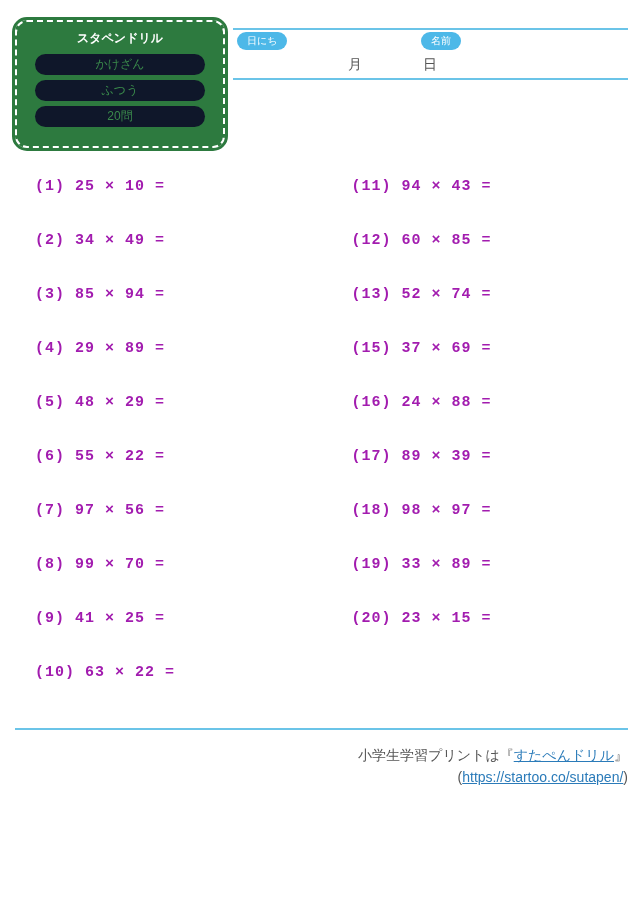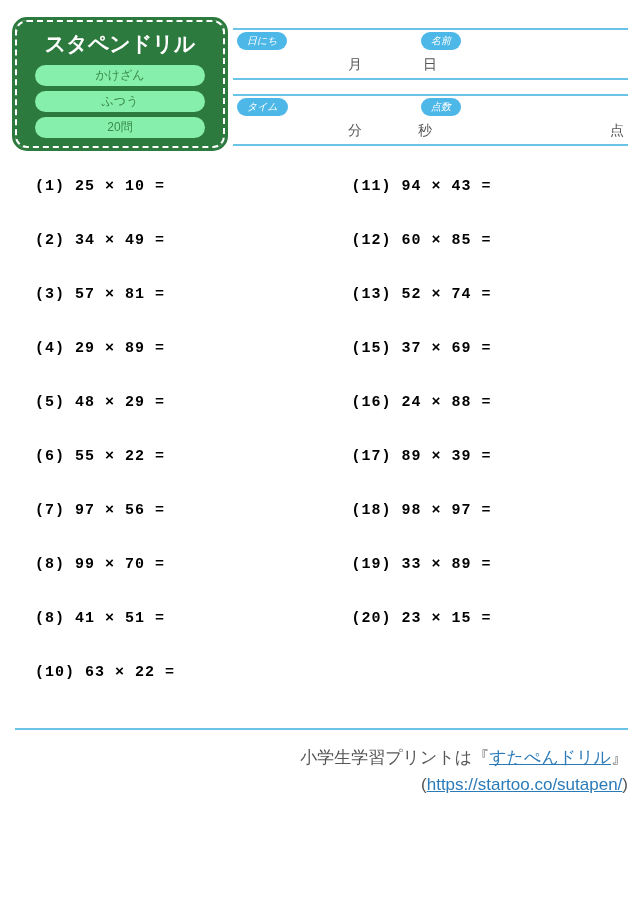--- a/index.html
+++ b/index.html
@@ -25,25 +25,25 @@
       outline: 3px solid #2d7a3f;
       padding: 8px;
       display: flex;
       flex-direction: column;
       align-items: center;
       gap: 5px;
     }
     .title-box-title {
       color: #fff;
       font-weight: bold;
-      font-size: 21px;
+      font-size: 12px;
       margin-bottom: 2px;
     }
     .pill {
-      background: #86efac;
+      background: #0f172a;
       color: #3a8a4b;
       border-radius: 12px;
       padding: 2px 0;
       width: 170px;
       text-align: center;
       font-size: 12px;
     }
     .right-info {
       flex: 1;
       padding-top: 8px;
@@ -58,21 +58,20 @@
     }
     .info-line:last-child { margin-bottom: 0; }
     .badge {
       position: absolute;
       background: #4db8e8;
       color: #fff;
       font-size: 10px;
       padding: 2px 10px;
       border-radius: 10px;
       top: 2px;
-      font-style: italic;
     }
     .badge-left { left: 4px; }
     .badge-right { left: 188px; }
     .info-text {
       position: absolute;
       bottom: 4px;
       font-size: 14px;
       color: #555;
     }
     .problems {
@@ -80,32 +79,32 @@
       display: flex;
       gap: 60px;
       padding: 0 20px;
     }
     .col {
       flex: 1;
     }
     .problem {
       font-family: "Courier New", monospace;
       font-size: 15px;
-      color: #000000;
+      color: #a21caf;
       font-weight: bold;
       margin-bottom: 37px;
       letter-spacing: 1px;
     }
     .bottom-line {
       border-top: 2px solid #6bc4e8;
       margin-top: 10px;
     }
     .footer {
       text-align: right;
-      font-size: 17px;
+      font-size: 14px;
       color: #555;
       margin-top: 14px;
       line-height: 1.6;
     }
     .footer a { color: #2b7bb9; }
   </style>
 </head>
 <body>
 
 <div class="top-row">
@@ -115,41 +114,34 @@
     <div class="pill">ふつう</div>
     <div class="pill">20問</div>
   </div>
   <div class="right-info">
     <div class="info-line">
       <span class="badge badge-left">日にち</span>
       <span class="badge badge-right">名前</span>
       <span class="info-text" style="left:115px">月</span>
       <span class="info-text" style="left:190px">日</span>
     </div>
-    <div class="info-line">
-      <span class="badge badge-left">タイム</span>
-      <span class="badge badge-right">点数</span>
-      <span class="info-text" style="left:115px">分</span>
-      <span class="info-text" style="left:185px">秒</span>
-      <span class="info-text" style="right:4px">点</span>
-    </div>
   </div>
 </div>
 
 <div class="problems">
   <div class="col">
     <div class="problem">(1) 25 × 10 =</div>
     <div class="problem">(2) 34 × 49 =</div>
-    <div class="problem">(3) 57 × 81 =</div>
+    <div class="problem">(3) 85 × 94 =</div>
     <div class="problem">(4) 29 × 89 =</div>
     <div class="problem">(5) 48 × 29 =</div>
     <div class="problem">(6) 55 × 22 =</div>
     <div class="problem">(7) 97 × 56 =</div>
     <div class="problem">(8) 99 × 70 =</div>
-    <div class="problem">(8) 41 × 51 =</div>
+    <div class="problem">(9) 41 × 25 =</div>
     <div class="problem">(10) 63 × 22 =</div>
   </div>
   <div class="col">
     <div class="problem">(11) 94 × 43 =</div>
     <div class="problem">(12) 60 × 85 =</div>
     <div class="problem">(13) 52 × 74 =</div>
     <div class="problem">(15) 37 × 69 =</div>
     <div class="problem">(16) 24 × 88 =</div>
     <div class="problem">(17) 89 × 39 =</div>
     <div class="problem">(18) 98 × 97 =</div>

